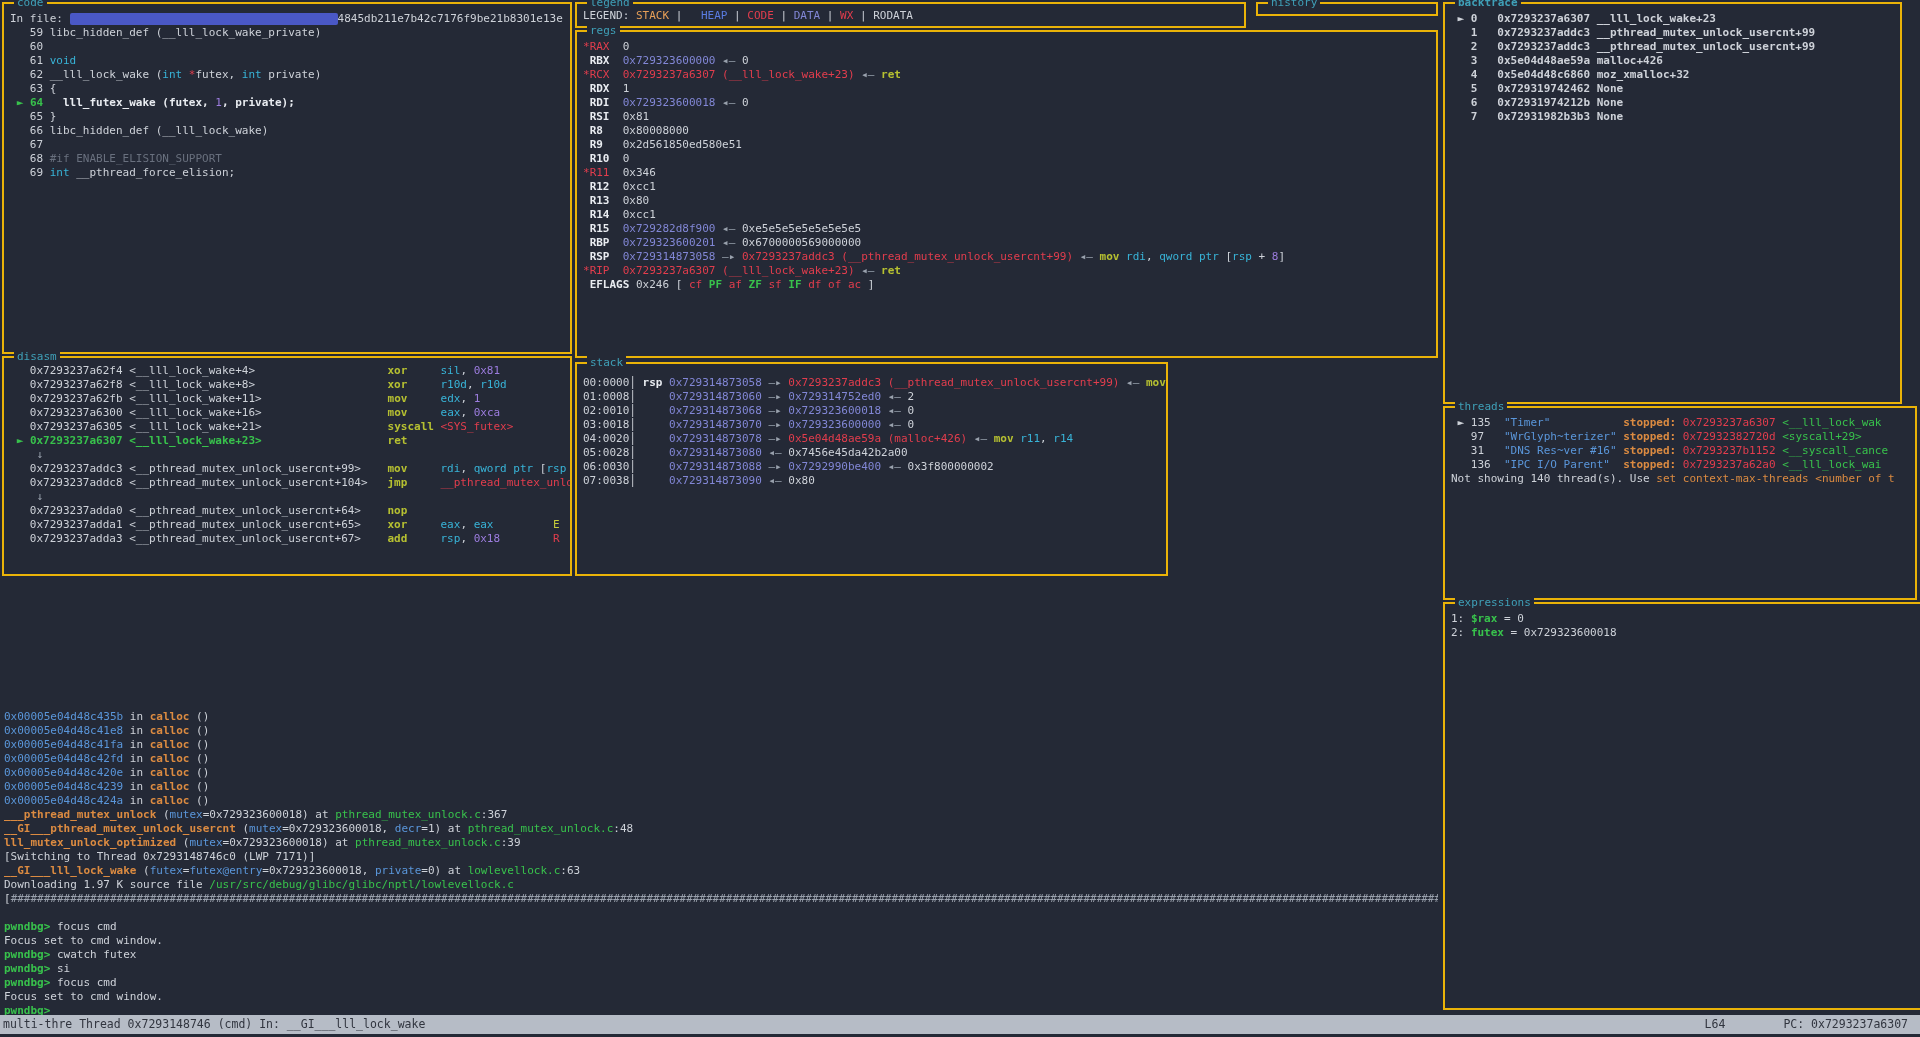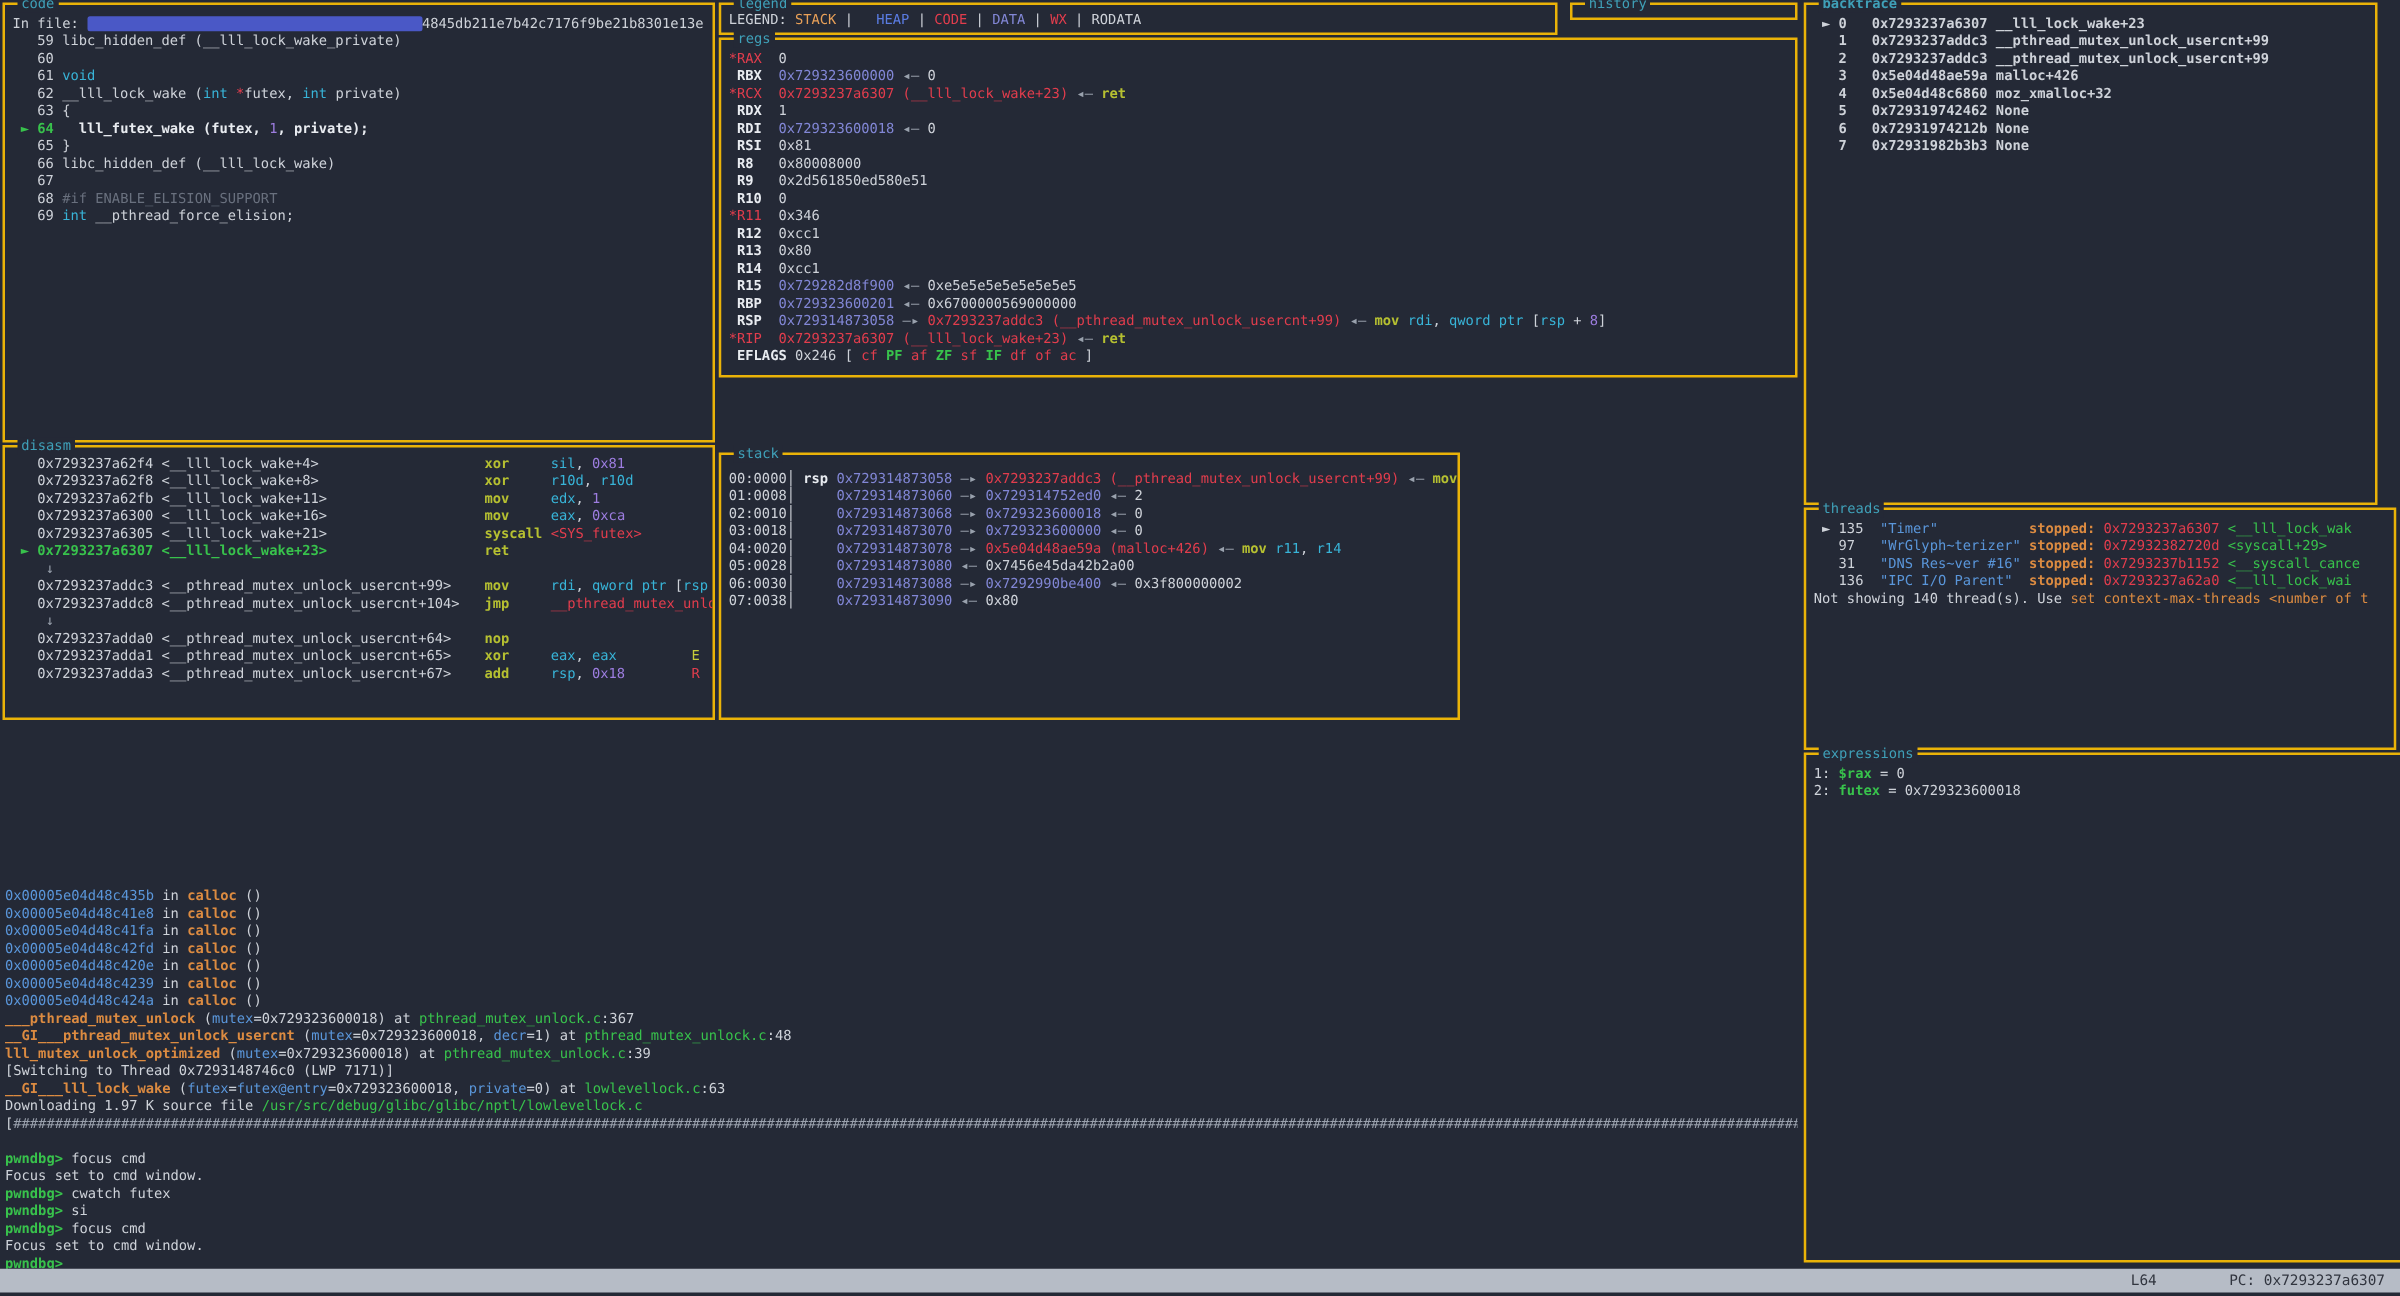--- a/index.html
+++ b/index.html
@@ -64,21 +64,21 @@
   <div class="pc pc-legend"><div class="tl"><span class="c-d">LEGEND: </span><span class="c-st">STACK</span><span class="c-d"> | </span><span class="c-hb">HEAP</span><span class="c-d"> | </span><span class="c-r">CODE</span><span class="c-d"> | </span><span class="c-p">DATA</span><span class="c-d"> | </span><span class="c-rb">WX</span><span class="c-d"> | </span><span class="c-d">RODATA</span></div></div>
 </div>
 
 <div class="panel" style="left:1256px;top:2px;width:182px;height:14px;">
   <span class="ptitle">history</span>
   <div class="pc pc-legend">
     <span class="hist-gap"></span>
   </div>
 </div>
 
-<div class="panel" style="left:575px;top:30px;width:863px;height:272px;">
+<div class="panel" style="left:575px;top:30px;width:863px;height:328px;">
   <span class="ptitle">regs</span>
   <div class="pc"><div class="tl"><span class="c-r">*</span><span class="c-rb">RAX</span><span class="c-d">  0</span></div><div class="tl"><span class="c-d"> </span><span class="c-w">RBX</span><span class="c-d">  </span><span class="c-p">0x729323600000</span><span class="c-d"> </span><span class="c-a">◂—</span><span class="c-d"> 0</span></div><div class="tl"><span class="c-r">*</span><span class="c-rb">RCX</span><span class="c-d">  </span><span class="c-r">0x7293237a6307 (__lll_lock_wake+23)</span><span class="c-d"> </span><span class="c-a">◂—</span><span class="c-d"> </span><span class="c-m">ret</span></div><div class="tl"><span class="c-d"> </span><span class="c-w">RDX</span><span class="c-d">  1</span></div><div class="tl"><span class="c-d"> </span><span class="c-w">RDI</span><span class="c-d">  </span><span class="c-p">0x729323600018</span><span class="c-d"> </span><span class="c-a">◂—</span><span class="c-d"> 0</span></div><div class="tl"><span class="c-d"> </span><span class="c-w">RSI</span><span class="c-d">  0x81</span></div><div class="tl"><span class="c-d"> </span><span class="c-w">R8</span><span class="c-d">   0x80008000</span></div><div class="tl"><span class="c-d"> </span><span class="c-w">R9</span><span class="c-d">   0x2d561850ed580e51</span></div><div class="tl"><span class="c-d"> </span><span class="c-w">R10</span><span class="c-d">  0</span></div><div class="tl"><span class="c-r">*</span><span class="c-rb">R11</span><span class="c-d">  0x346</span></div><div class="tl"><span class="c-d"> </span><span class="c-w">R12</span><span class="c-d">  0xcc1</span></div><div class="tl"><span class="c-d"> </span><span class="c-w">R13</span><span class="c-d">  0x80</span></div><div class="tl"><span class="c-d"> </span><span class="c-w">R14</span><span class="c-d">  0xcc1</span></div><div class="tl"><span class="c-d"> </span><span class="c-w">R15</span><span class="c-d">  </span><span class="c-p">0x729282d8f900</span><span class="c-d"> </span><span class="c-a">◂—</span><span class="c-d"> 0xe5e5e5e5e5e5e5e5</span></div><div class="tl"><span class="c-d"> </span><span class="c-w">RBP</span><span class="c-d">  </span><span class="c-p">0x729323600201</span><span class="c-d"> </span><span class="c-a">◂—</span><span class="c-d"> 0x6700000569000000</span></div><div class="tl"><span class="c-d"> </span><span class="c-w">RSP</span><span class="c-d">  </span><span class="c-p">0x729314873058</span><span class="c-d"> </span><span class="c-a">—▸</span><span class="c-d"> </span><span class="c-r">0x7293237addc3 (__pthread_mutex_unlock_usercnt+99)</span><span class="c-d"> </span><span class="c-a">◂—</span><span class="c-d"> </span><span class="c-m">mov</span><span class="c-d"> </span><span class="c-c">rdi</span><span class="c-d">, </span><span class="c-c">qword ptr </span><span class="c-d">[</span><span class="c-c">rsp</span><span class="c-d"> + </span><span class="c-i">8</span><span class="c-d">]</span></div><div class="tl"><span class="c-r">*</span><span class="c-rb">RIP</span><span class="c-d">  </span><span class="c-r">0x7293237a6307 (__lll_lock_wake+23)</span><span class="c-d"> </span><span class="c-a">◂—</span><span class="c-d"> </span><span class="c-m">ret</span></div><div class="tl"><span class="c-d"> </span><span class="c-w">EFLAGS</span><span class="c-d"> 0x246 [ </span><span class="c-r">cf</span><span class="c-d"> </span><span class="c-gb">PF</span><span class="c-d"> </span><span class="c-r">af</span><span class="c-d"> </span><span class="c-gb">ZF</span><span class="c-d"> </span><span class="c-r">sf</span><span class="c-d"> </span><span class="c-gb">IF</span><span class="c-d"> </span><span class="c-r">df</span><span class="c-d"> </span><span class="c-r">of</span><span class="c-d"> </span><span class="c-r">ac</span><span class="c-d"> ]</span></div></div>
 </div>
 
 <div class="panel" style="left:2px;top:356px;width:570px;height:220px;">
   <span class="ptitle">disasm</span>
   <div class="pc" style="padding-top:6px;"><div class="tl"><span class="c-d">   0x7293237a62f4 &lt;__lll_lock_wake+4&gt;</span><span class="c-d">                    </span><span class="c-m">xor</span><span class="c-d">     </span><span class="c-c">sil</span><span class="c-d">, </span><span class="c-i">0x81</span></div><div class="tl"><span class="c-d">   0x7293237a62f8 &lt;__lll_lock_wake+8&gt;</span><span class="c-d">                    </span><span class="c-m">xor</span><span class="c-d">     </span><span class="c-c">r10d</span><span class="c-d">, </span><span class="c-c">r10d</span></div><div class="tl"><span class="c-d">   0x7293237a62fb &lt;__lll_lock_wake+11&gt;</span><span class="c-d">                   </span><span class="c-m">mov</span><span class="c-d">     </span><span class="c-c">edx</span><span class="c-d">, </span><span class="c-i">1</span></div><div class="tl"><span class="c-d">   0x7293237a6300 &lt;__lll_lock_wake+16&gt;</span><span class="c-d">                   </span><span class="c-m">mov</span><span class="c-d">     </span><span class="c-c">eax</span><span class="c-d">, </span><span class="c-i">0xca</span></div><div class="tl"><span class="c-d">   0x7293237a6305 &lt;__lll_lock_wake+21&gt;</span><span class="c-d">                   </span><span class="c-m">syscall</span><span class="c-d"> </span><span class="c-r">&lt;SYS_futex&gt;</span></div><div class="tl"><span class="c-d"> </span><span class="c-g">►</span><span class="c-d"> </span><span class="c-gb">0x7293237a6307 &lt;__lll_lock_wake+23&gt;</span><span class="c-d">                   </span><span class="c-m">ret</span></div><div class="tl"><span class="c-d">    </span><span class="c-a">↓</span></div><div class="tl"><span class="c-d">   0x7293237addc3 &lt;__pthread_mutex_unlock_usercnt+99&gt;</span><span class="c-d">    </span><span class="c-m">mov</span><span class="c-d">     </span><span class="c-c">rdi</span><span class="c-d">, </span><span class="c-c">qword ptr </span><span class="c-d">[</span><span class="c-c">rsp</span><span class="c-d"> + </span></div><div class="tl"><span class="c-d">   0x7293237addc8 &lt;__pthread_mutex_unlock_usercnt+104&gt;</span><span class="c-d">   </span><span class="c-m">jmp</span><span class="c-d">     </span><span class="c-r">__pthread_mutex_unlock_usercnt+112</span></div><div class="tl"><span class="c-d">    </span><span class="c-a">↓</span></div><div class="tl"><span class="c-d">   0x7293237adda0 &lt;__pthread_mutex_unlock_usercnt+64&gt;</span><span class="c-d">    </span><span class="c-m">nop</span></div><div class="tl"><span class="c-d">   0x7293237adda1 &lt;__pthread_mutex_unlock_usercnt+65&gt;</span><span class="c-d">    </span><span class="c-m">xor</span><span class="c-d">     </span><span class="c-c">eax</span><span class="c-d">, </span><span class="c-c">eax</span><span class="c-d">         </span><span class="c-y">E</span></div><div class="tl"><span class="c-d">   0x7293237adda3 &lt;__pthread_mutex_unlock_usercnt+67&gt;</span><span class="c-d">    </span><span class="c-m">add</span><span class="c-d">     </span><span class="c-c">rsp</span><span class="c-d">, </span><span class="c-i">0x18</span><span class="c-d">        </span><span class="c-r">R</span></div></div>
 </div>
 
 <div class="panel" style="left:575px;top:362px;width:593px;height:214px;">
@@ -97,15 +97,16 @@
 </div>
 
 <div class="panel" style="left:1443px;top:602px;width:558px;height:408px;">
   <span class="ptitle">expressions</span>
   <div class="pc"><div class="tl"><span class="c-d">1: </span><span class="c-gb">$rax</span><span class="c-d"> = 0</span></div><div class="tl"><span class="c-d">2: </span><span class="c-gb">futex</span><span class="c-d"> = 0x729323600018</span></div></div>
 </div>
 
 <div class="cmdout"><div class="tl"><span class="c-b">0x00005e04d48c435b</span><span class="c-d"> in </span><span class="c-ob">calloc</span><span class="c-d"> ()</span></div><div class="tl"><span class="c-b">0x00005e04d48c41e8</span><span class="c-d"> in </span><span class="c-ob">calloc</span><span class="c-d"> ()</span></div><div class="tl"><span class="c-b">0x00005e04d48c41fa</span><span class="c-d"> in </span><span class="c-ob">calloc</span><span class="c-d"> ()</span></div><div class="tl"><span class="c-b">0x00005e04d48c42fd</span><span class="c-d"> in </span><span class="c-ob">calloc</span><span class="c-d"> ()</span></div><div class="tl"><span class="c-b">0x00005e04d48c420e</span><span class="c-d"> in </span><span class="c-ob">calloc</span><span class="c-d"> ()</span></div><div class="tl"><span class="c-b">0x00005e04d48c4239</span><span class="c-d"> in </span><span class="c-ob">calloc</span><span class="c-d"> ()</span></div><div class="tl"><span class="c-b">0x00005e04d48c424a</span><span class="c-d"> in </span><span class="c-ob">calloc</span><span class="c-d"> ()</span></div><div class="tl"><span class="c-ob">___pthread_mutex_unlock</span><span class="c-d"> (</span><span class="c-b">mutex</span><span class="c-d">=0x729323600018) at </span><span class="c-g">pthread_mutex_unlock.c</span><span class="c-d">:367</span></div><div class="tl"><span class="c-ob">__GI___pthread_mutex_unlock_usercnt</span><span class="c-d"> (</span><span class="c-b">mutex</span><span class="c-d">=0x729323600018, </span><span class="c-b">decr</span><span class="c-d">=1) at </span><span class="c-g">pthread_mutex_unlock.c</span><span class="c-d">:48</span></div><div class="tl"><span class="c-ob">lll_mutex_unlock_optimized</span><span class="c-d"> (</span><span class="c-b">mutex</span><span class="c-d">=0x729323600018) at </span><span class="c-g">pthread_mutex_unlock.c</span><span class="c-d">:39</span></div><div class="tl"><span class="c-d">[Switching to Thread 0x7293148746c0 (LWP 7171)]</span></div><div class="tl"><span class="c-ob">__GI___lll_lock_wake</span><span class="c-d"> (</span><span class="c-b">futex</span><span class="c-d">=</span><span class="c-b">futex@entry</span><span class="c-d">=0x729323600018, </span><span class="c-b">private</span><span class="c-d">=0) at </span><span class="c-g">lowlevellock.c</span><span class="c-d">:63</span></div><div class="tl"><span class="c-d">Downloading 1.97 K source file </span><span class="c-g">/usr/src/debug/glibc/glibc/nptl/lowlevellock.c</span></div><div class="tl"><span class="c-d">[</span><span class="c-hsh">############################################################################################################################################################################################################################</span></div><div class="tl"><span class="c-d"> </span></div><div class="tl"><span class="c-pr">pwndbg&gt; </span><span class="c-d">focus cmd</span></div><div class="tl"><span class="c-d">Focus set to cmd window.</span></div><div class="tl"><span class="c-pr">pwndbg&gt; </span><span class="c-d">cwatch futex</span></div><div class="tl"><span class="c-pr">pwndbg&gt; </span><span class="c-d">si</span></div><div class="tl"><span class="c-pr">pwndbg&gt; </span><span class="c-d">focus cmd</span></div><div class="tl"><span class="c-d">Focus set to cmd window.</span></div><div class="tl"><span class="c-pr">pwndbg&gt; </span></div></div>
 
 <div class="statusbar">
+  <span>multi-thre Thread 0x7293148746 (cmd) In: __GI___lll_lock_wake</span>
   <span class="sb-l64">L64</span>
   <span class="sb-pc">PC: 0x7293237a6307</span>
 </div>
 
 </body></html>

